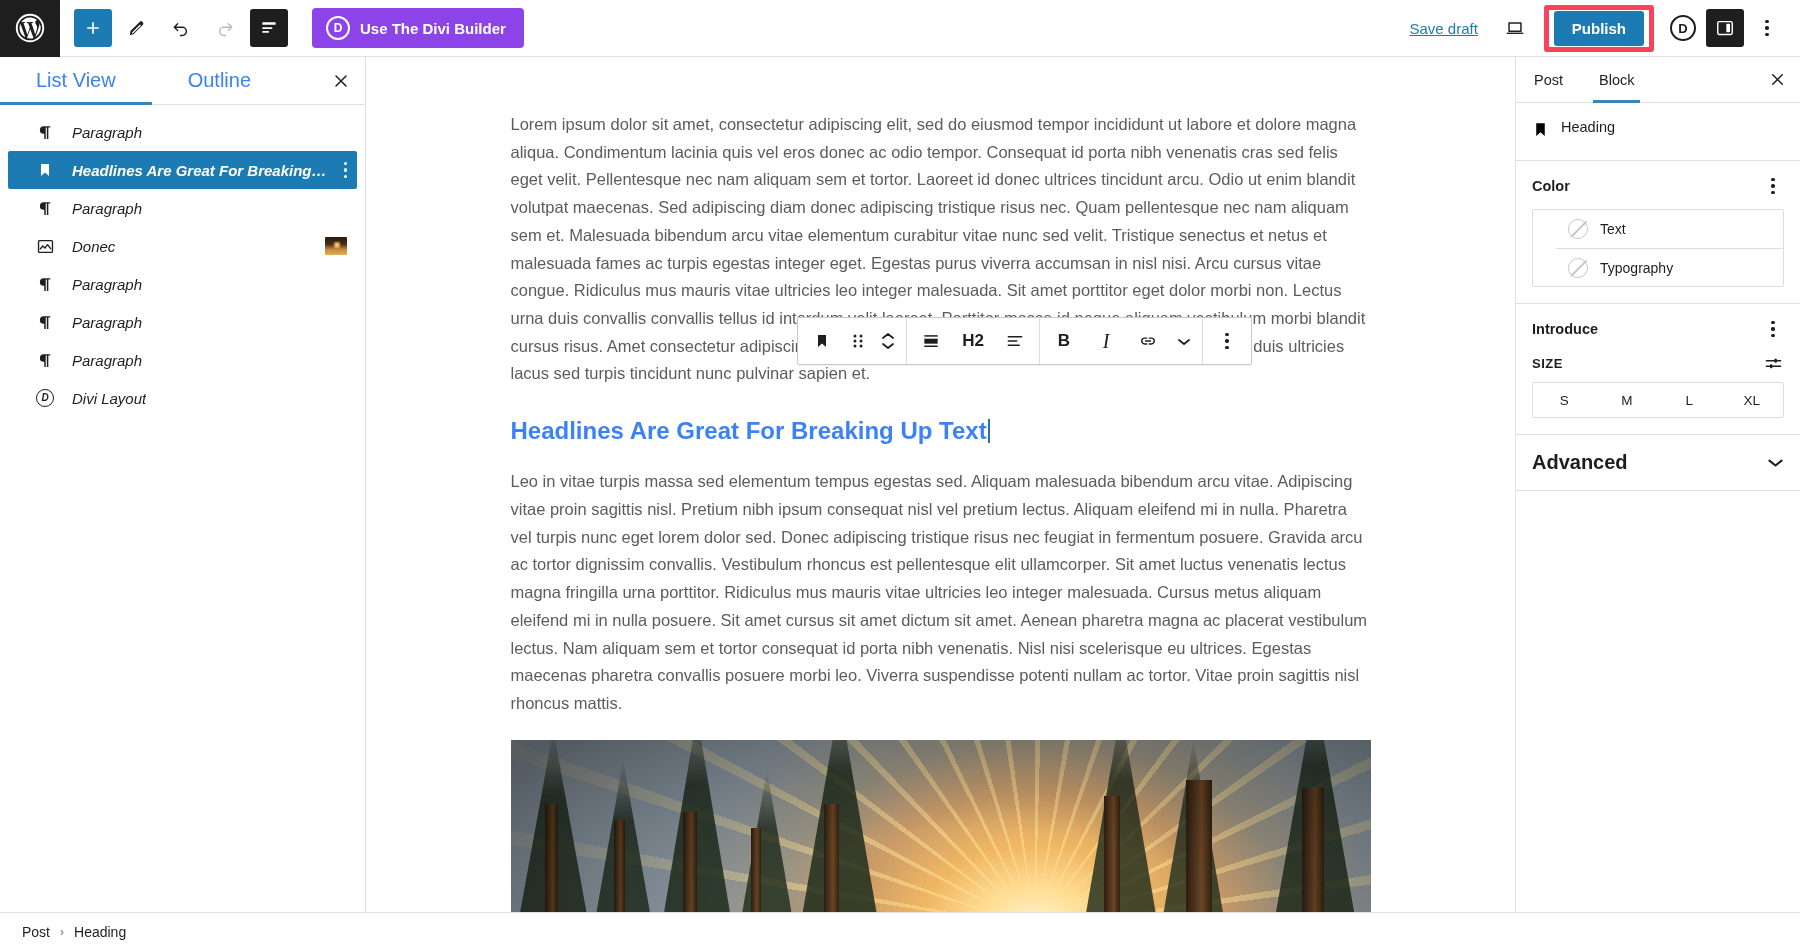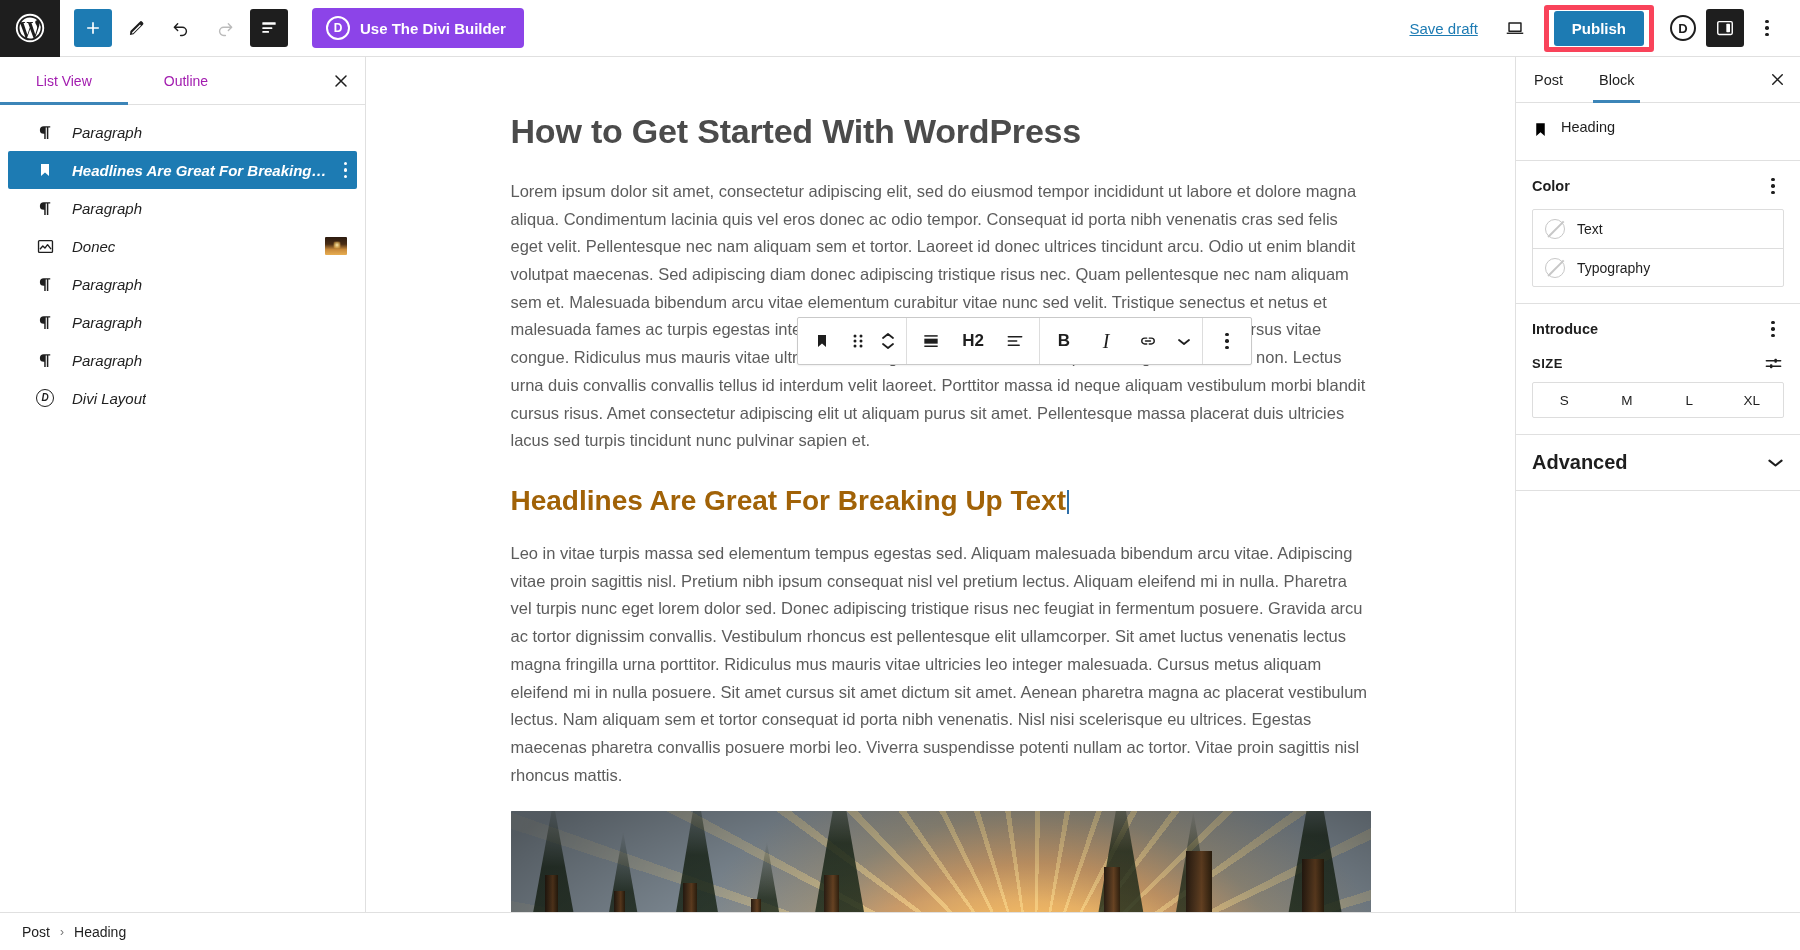--- a/index.html
+++ b/index.html
@@ -101,21 +101,21 @@
   }
   .lv-tabs {
     display: flex; align-items: stretch;
     height: 48px; border-bottom: 1px solid #e0e0e0;
     position: relative;
   }
   .lv-tab {
     flex: 0 0 auto;
     padding: 0 36px;
     display: flex; align-items: center; justify-content: center;
-    font-size: 14px; color: #a21caf;
+    font-size: 20px; color: #3b82f6;
     cursor: pointer; background: none; border: none;
     position: relative;
   }
   .lv-tab.active::after {
     content: ""; position: absolute; left: 0; right: 0; bottom: -1px;
     height: 3px; background: #3c85b8;
   }
   .lv-close {
     margin-left: auto; width: 48px;
     display: flex; align-items: center; justify-content: center;
@@ -160,22 +160,22 @@
     overflow: hidden;
     position: relative;
     display: flex; justify-content: center;
   }
   .doc { width: 860px; padding-top: 54px; position: relative; }
   .doc h1 {
     font-size: 34px; line-height: 1.2; font-weight: bold;
     color: #4b4b4b; margin-bottom: 26px; letter-spacing: -0.2px;
   }
   .doc h2 {
-    font-size: 28px; line-height: 1.25; font-weight: bold;
-    color: #a16207; margin: 18px 0 22px 0; position: relative; display: inline-block;
+    font-size: 24px; line-height: 1.25; font-weight: bold;
+    color: #3b82f6; margin: 18px 0 22px 0; position: relative; display: inline-block;
   }
   .caret {
     display: inline-block; width: 2px; height: 24px; background: #2f6fa8;
     vertical-align: -4px; margin-left: 1px;
   }
   .doc p {
     font-size: 16.5px; line-height: 1.68; color: #5c5c5c;
     margin-bottom: 10px;
   }
   .doc .figure {
@@ -259,21 +259,21 @@
     cursor: pointer; background: none; border: none; color: #1e1e1e;
   }
   .st-blockcard { padding: 16px 16px 18px 16px; border-bottom: 1px solid #e0e0e0; display: flex; gap: 12px; }
   .st-blockcard .bc-ico { padding-top: 2px; }
   .bc-title { font-size: 14.5px; color: #1e1e1e; margin-bottom: 7px; }
   .bc-desc { font-size: 13.5px; line-height: 1.45; color: #1e1e1e; }
   .st-section { padding: 14px 16px 16px 16px; border-bottom: 1px solid #e0e0e0; }
   .st-sec-head { display: flex; align-items: center; justify-content: space-between; margin-bottom: 12px; }
   .st-sec-title { font-size: 14.5px; font-weight: bold; color: #1e1e1e; }
   .st-icon-btn { background: none; border: none; cursor: pointer; color: #1e1e1e; display: flex; align-items: center; justify-content: center; width: 22px; height: 22px; }
-  .colorbox { border: 1px solid #ddd; border-radius: 2px; overflow: hidden; }
+  .colorbox { border: 1px solid #ddd; border-radius: 2px; overflow: hidden; padding-left: 23px; }
   .colorrow {
     display: flex; align-items: center; gap: 12px;
     height: 38px; padding: 0 12px; cursor: pointer; font-size: 14px; color: #1e1e1e;
   }
   .colorrow + .colorrow { border-top: 1px solid #ddd; }
   .swatch-none {
     width: 20px; height: 20px; border-radius: 50%;
     border: 1.5px solid #c7c7c7; position: relative; flex: 0 0 20px;
   }
   .swatch-none::after {
@@ -477,21 +477,20 @@
             <span class="divi-o-sm">D</span>
           </span>
           <span class="lv-label">Divi Layout</span>
         </div>
 
       </div>
     </aside>
 
     <main class="canvas">
       <div class="doc">
-        <h1>How to Get Started With WordPress</h1>
         <p>Lorem ipsum dolor sit amet, consectetur adipiscing elit, sed do eiusmod tempor incididunt ut labore et dolore magna aliqua. Condimentum lacinia quis vel eros donec ac odio tempor. Consequat id porta nibh venenatis cras sed felis eget velit. Pellentesque nec nam aliquam sem et tortor. Laoreet id donec ultrices tincidunt arcu. Odio ut enim blandit volutpat maecenas. Sed adipiscing diam donec adipiscing tristique risus nec. Quam pellentesque nec nam aliquam sem et. Malesuada bibendum arcu vitae elementum curabitur vitae nunc sed velit. Tristique senectus et netus et malesuada fames ac turpis egestas integer eget. Egestas purus viverra accumsan in nisl nisi. Arcu cursus vitae congue. Ridiculus mus mauris vitae ultricies leo integer malesuada. Sit amet porttitor eget dolor morbi non. Lectus urna duis convallis convallis tellus id interdum velit laoreet. Porttitor massa id neque aliquam vestibulum morbi blandit cursus risus. Amet consectetur adipiscing elit ut aliquam purus sit amet. Pellentesque massa placerat duis ultricies lacus sed turpis tincidunt nunc pulvinar sapien et.</p>
         <h2><span>Headlines Are Great For Breaking Up Text</span><span class="caret"></span></h2>
         <p>Leo in vitae turpis massa sed elementum tempus egestas sed. Aliquam malesuada bibendum arcu vitae. Adipiscing vitae proin sagittis nisl. Pretium nibh ipsum consequat nisl vel pretium lectus. Aliquam eleifend mi in nulla. Pharetra vel turpis nunc eget lorem dolor sed. Donec adipiscing tristique risus nec feugiat in fermentum posuere. Gravida arcu ac tortor dignissim convallis. Vestibulum rhoncus est pellentesque elit ullamcorper. Sit amet luctus venenatis lectus magna fringilla urna porttitor. Ridiculus mus mauris vitae ultricies leo integer malesuada. Cursus metus aliquam eleifend mi in nulla posuere. Sit amet cursus sit amet dictum sit amet. Aenean pharetra magna ac placerat vestibulum lectus. Nam aliquam sem et tortor consequat id porta nibh venenatis. Nisl nisi scelerisque eu ultrices. Egestas maecenas pharetra convallis posuere morbi leo. Viverra suspendisse potenti nullam ac tortor. Vitae proin sagittis nisl rhoncus mattis.</p>
 
         <div class="figure">
           <div class="forest">
             <div class="sky"></div>
             <div class="rays"></div>
 
             <div class="needles" style="left:-2%; bottom:20%; width:120px; height:330px; opacity:.92;"></div>

